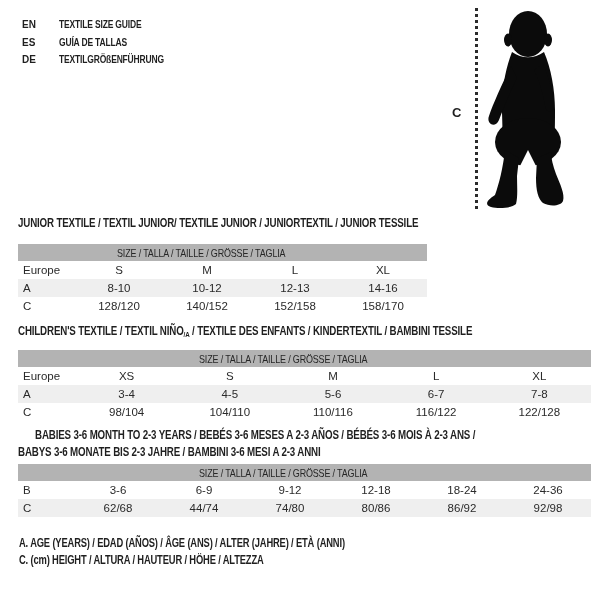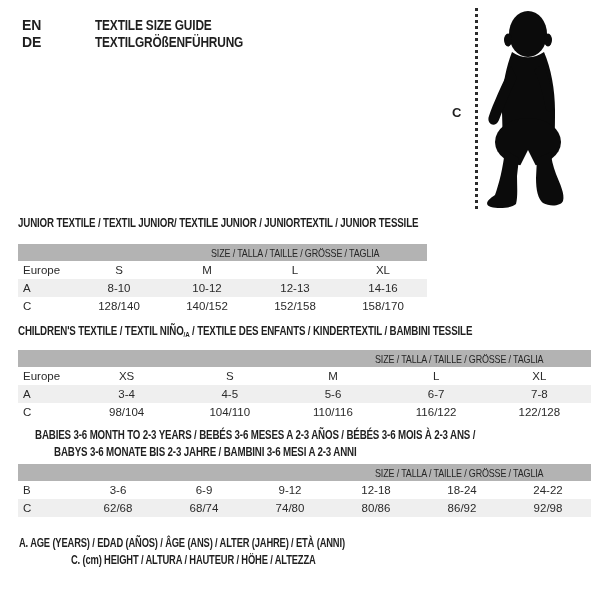--- a/index.html
+++ b/index.html
@@ -8,51 +8,55 @@
     font-family:"Liberation Sans", sans-serif; color:#1f1f1f; overflow:hidden;
   }
   .abs { position:absolute; }
 
   
   .cond   { display:inline-block; transform:scaleX(0.78); transform-origin:0 50%; white-space:nowrap; letter-spacing:-0.2px; }
   .cond85 { display:inline-block; transform:scaleX(0.85); transform-origin:0 50%; white-space:nowrap; letter-spacing:-0.2px; }
 
   
   .lang-list { top:16px; left:22px; }
-  .lang-row { display:flex; height:17.5px; align-items:center; font-weight:bold; font-size:14px;gap:36px; }
+  .lang-row { display:flex; height:17.5px; align-items:center; font-weight:bold; font-size:10px; }
   .lang-code { width:37px; flex:0 0 37px; }
 
   
   .measure-line { left:475px; top:8px; height:201px; width:0; border-left:3px dotted #2b2b2b; }
   .fig-label { left:452px; top:105px; font-weight:bold; font-size:13px; }
   .toddler { left:482px; top:8px; }
 
   
   .section-heading { font-weight:bold; font-size:12.5px; white-space:nowrap; }
   .sub { font-size:8px; position:relative; top:2px; }
 
   
   .size-table { position:absolute; border-collapse:collapse; table-layout:fixed; font-size:11.5px; color:#2a2a2a; }
-  .size-table th { background:#b3b3b3; height:17px; text-align:right; font-weight:400; padding:0 0 0 5px; font-size:11.5px; color:#262626; }
+  .size-table th { background:#b3b3b3; height:17px; text-align:center; font-weight:400; padding:0 0 0 5px; font-size:11.5px; color:#262626; }
   .size-table td { height:18px; padding:0; text-align:center; font-weight:400; }
   .size-table td.lbl { text-align:left; padding-left:5px; }
   .size-table tr.stripe td { background:#efefef; }
   col.c-label { width:57px; }
 
   
   .footnotes { left:19px; top:536px; }
-  .footnote { font-weight:bold; font-size:12px; height:16.5px; white-space:nowrap;text-align:center; }
+  .footnote { font-weight:bold; font-size:12px; height:16.5px; white-space:nowrap; }
 </style>
 </head>
 <body>
 
 <div class="abs lang-list">
   <div class="lang-row">
     <span class="lang-code">EN</span>
     <span class="cond85">TEXTILE SIZE GUIDE</span>
+  </div>
+  <div class="lang-row">
+    <span class="lang-code">ES</span>
+    <span class="cond85">GUÍA DE TALLAS</span>
   </div>
   <div class="lang-row">
     <span class="lang-code">DE</span>
     <span class="cond85">TEXTILGRÖßENFÜHRUNG</span>
   </div>
 </div>
 
 <span class="abs fig-label">C</span>
 <div class="abs measure-line"></div>
 <svg class="abs toddler" width="90" height="200" viewBox="0 0 90 200" aria-hidden="true">
@@ -96,21 +100,21 @@
     </tr>
     <tr class="stripe">
       <td class="lbl">A</td>
       <td>8-10</td>
       <td>10-12</td>
       <td>12-13</td>
       <td>14-16</td>
     </tr>
     <tr>
       <td class="lbl">C</td>
-      <td>128/140</td>
+      <td>128/120</td>
       <td>140/152</td>
       <td>152/158</td>
       <td>158/170</td>
     </tr>
   </tbody>
 </table>
 
 <div class="abs section-heading" style="left:18px; top:324px;">
   <span class="cond"><span>CHILDREN'S TEXTILE / TEXTIL NIÑO</span><span class="sub">/A</span><span> / TEXTILE DES ENFANTS / KINDERTEXTIL / BAMBINI TESSILE</span></span>
 </div>
@@ -152,21 +156,21 @@
       <td>110/116</td>
       <td>116/122</td>
       <td>122/128</td>
     </tr>
   </tbody>
 </table>
 
 <div class="abs section-heading" style="left:18px; top:428px;padding-left:17px;">
   <span class="cond">BABIES 3-6 MONTH TO 2-3 YEARS / BEBÉS 3-6 MESES A 2-3 AÑOS / BÉBÉS 3-6 MOIS À 2-3 ANS /</span>
 </div>
-<div class="abs section-heading" style="left:18px; top:445px;margin-left:36px;">
+<div class="abs section-heading" style="left:18px; top:445px;">
   <span class="cond">BABYS 3-6 MONATE BIS 2-3 JAHRE / BAMBINI 3-6 MESI A 2-3 ANNI</span>
 </div>
 <table class="size-table" style="left:18px; top:464px; width:573px;">
   <colgroup>
       <col class="c-label">
       <col>
       <col>
       <col>
       <col>
       <col>
@@ -178,26 +182,26 @@
     </tr>
   </thead>
   <tbody>
     <tr>
       <td class="lbl">B</td>
       <td>3-6</td>
       <td>6-9</td>
       <td>9-12</td>
       <td>12-18</td>
       <td>18-24</td>
-      <td>24-22</td>
+      <td>24-36</td>
     </tr>
     <tr class="stripe">
       <td class="lbl">C</td>
       <td>62/68</td>
-      <td>68/74</td>
+      <td>44/74</td>
       <td>74/80</td>
       <td>80/86</td>
       <td>86/92</td>
       <td>92/98</td>
     </tr>
   </tbody>
 </table>
 
 <div class="abs footnotes">
   <div class="footnote"><span class="cond">A. AGE (YEARS) / EDAD (AÑOS) / ÂGE (ANS) / ALTER (JAHRE) / ETÀ (ANNI)</span></div>

